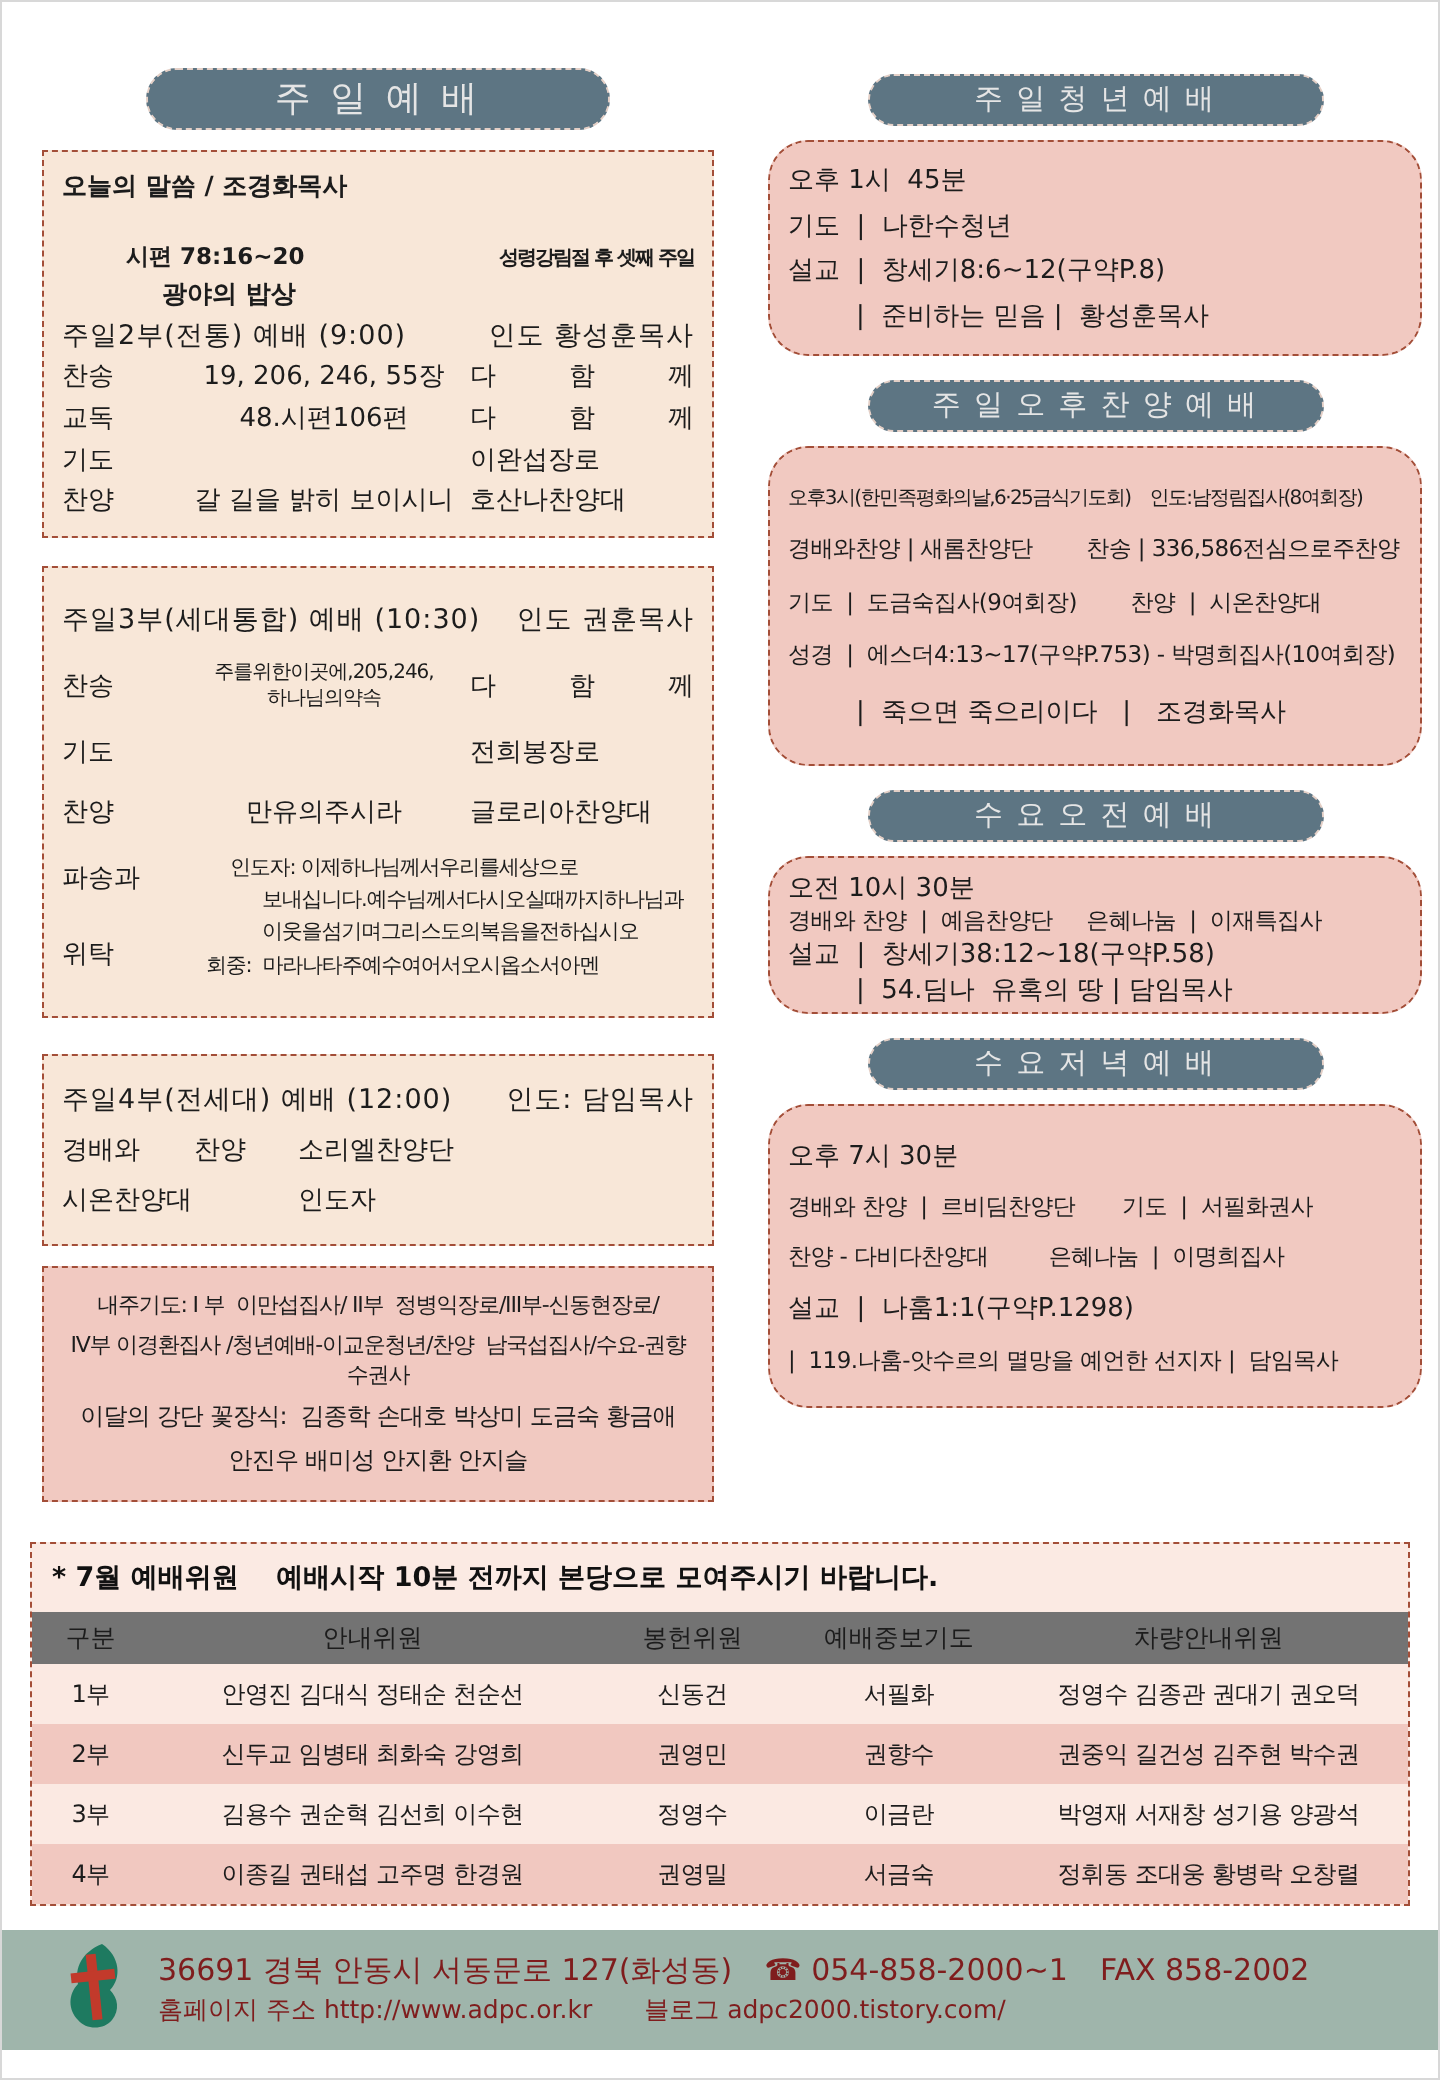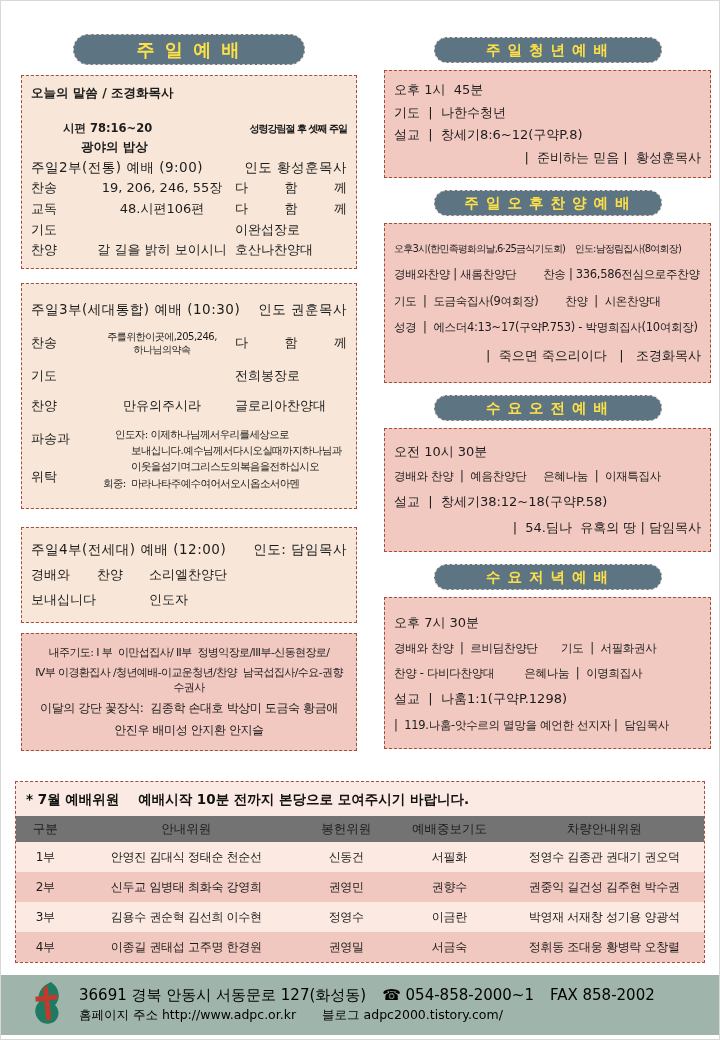--- a/index.html
+++ b/index.html
@@ -3,37 +3,37 @@
 <meta charset="utf-8">
 <style>
   html,body{margin:0;padding:0;background:#fff;}
   .page{width:720px;height:1040px;box-sizing:border-box;border:1px solid #d8d8d8;
         font-family:"DejaVu Sans","Liberation Sans",sans-serif;color:#1c1c1c;
         background:#fff;overflow:hidden;}
   .cols{display:flex;padding-left:20px;}
   .col-l{width:336px;padding-top:33px;}
   .col-r{width:327px;margin-left:27px;padding-top:36px;}
 
-  .pill{background:#5d7583;color:#fde047;border-radius:16px;text-align:center;font-weight:bold;
+  .pill{background:#5d7583;color:#e5e5e5;border-radius:16px;text-align:center;font-weight:normal;
         border:1px dashed #e3cfc6;box-sizing:border-box;}
   .pill-lg{width:232px;height:31px;line-height:29px;margin:0 auto 10px;font-size:18px;letter-spacing:2px;}
   .pill-sm{width:228px;height:26px;line-height:24px;margin:0 auto 7px;font-size:14.5px;letter-spacing:1px;}
 
   .box{box-sizing:border-box;border:1px dashed #a34e38;padding:6px 9px;
        display:flex;flex-direction:column;justify-content:space-evenly;}
   .peach{background:#f8e7d8;}
   .pink{background:#f1c9c1;}
   .b1{height:194px;margin-bottom:14px;}
   .b2{height:226px;margin-bottom:18px;}
   .b3{height:96px;margin-bottom:10px;}
   .b4{height:118px;}
-  .rb{margin-bottom:12px;}
+  .rb{margin-bottom:12px;border-radius:20px;}
   .rb1{height:108px;}
   .rb2{height:160px;}
-  .rb3{height:124px;}
+  .rb3{height:79px;}
   .rb4{height:152px;}
 
   .sermon-l1{font-weight:bold;font-size:12.5px;}
   .sermon-row{display:flex;justify-content:space-between;align-items:baseline;font-weight:bold;margin-top:17px;}
   .sermon-scripture{padding-left:32px;font-size:11.5px;}
   .sermon-season{font-size:10px;letter-spacing:-1px;}
   .sermon-title{font-weight:bold;font-size:12.5px;padding-left:50px;}
 
   .trow{display:flex;justify-content:space-between;font-size:13.5px;letter-spacing:0.5px;}
   .srow{display:flex;align-items:center;font-size:13px;}
@@ -52,33 +52,33 @@
   .cm{font-size:10.5px;letter-spacing:-0.6px;line-height:1.55;white-space:pre-wrap;}
   .cm-i0{padding-left:26px;}
   .cm-i1{padding-left:42px;}
   .cm-i2{padding-left:42px;}
   .cm-i3{padding-left:14px;}
 
   .nline{font-size:11px;letter-spacing:-0.6px;text-align:center;white-space:pre-wrap;}
   .nflower{font-size:12px;letter-spacing:-0.4px;text-align:center;white-space:pre-wrap;}
 
   .rl{font-size:13px;white-space:pre-wrap;}
-  .rl-ind{padding-left:34px;text-align:right;}
+  .rl-ind{padding-left:34px;}
   .rl-sm{font-size:11.5px;letter-spacing:-0.3px;}
   .rl-xs{font-size:10px;letter-spacing:-0.8px;}
 
   .tbl{width:690px;margin:20px auto 0;box-sizing:border-box;border:1px dashed #a34e38;background:#fbeae3;}
   .tnote{height:34px;line-height:34px;font-weight:bold;font-size:13.5px;padding-left:10px;white-space:pre-wrap;color:#111;}
   .tgrid{display:grid;grid-template-columns:8.5% 32.5% 14% 16% 29%;}
   .th{background:#737373;height:26px;line-height:26px;text-align:center;font-size:12.5px;}
   .td{height:30px;line-height:30px;text-align:center;font-size:12px;letter-spacing:-0.3px;}
   .row-a{background:#fbe9e2;}
   .row-b{background:#f1c8c0;}
 
-  .footer{height:60px;background:#9fb5ab;margin-top:12px;display:flex;align-items:center;color:#000000;}
+  .footer{height:60px;background:#9fb5ab;margin-top:12px;display:flex;align-items:center;color:#7f1d1d;}
   .logo{margin:0 16px 0 30px;flex:none;}
   .ftext{display:flex;flex-direction:column;gap:2px;}
   .f1{font-size:15px;display:flex;gap:16px;white-space:pre-wrap;}
   .f2{font-size:12.5px;display:flex;gap:26px;white-space:pre-wrap;}
 </style>
 </head>
 <body>
 
 <div class="page">
   <div class="cols">
@@ -160,21 +160,21 @@
         <div class="trow">
           <span>주일4부(전세대) 예배 (12:00)</span>
           <span>인도: 담임목사</span>
         </div>
         <div class="srow">
           <span class="lbl-w">경배와 찬양</span>
           <span class="val"></span>
           <span class="rgt-w">소리엘찬양단</span>
         </div>
         <div class="srow">
-          <span class="lbl-w">보내십니다</span>
+          <span class="lbl-w">시온찬양대</span>
           <span class="val"></span>
           <span class="rgt-w">인도자</span>
         </div>
       </div>
 
       <div class="box pink b4">
         <div class="nline">내주기도: I 부  이만섭집사/ II부  정병익장로/III부-신동현장로/</div>
         <div class="nline">IV부 이경환집사 /청년예배-이교운청년/찬양  남국섭집사/수요-권향수권사</div>
         <div class="nflower">이달의 강단 꽃장식:  김종학 손대호 박상미 도금숙 황금애</div>
         <div class="nflower">안진우 배미성 안지환 안지슬</div>

